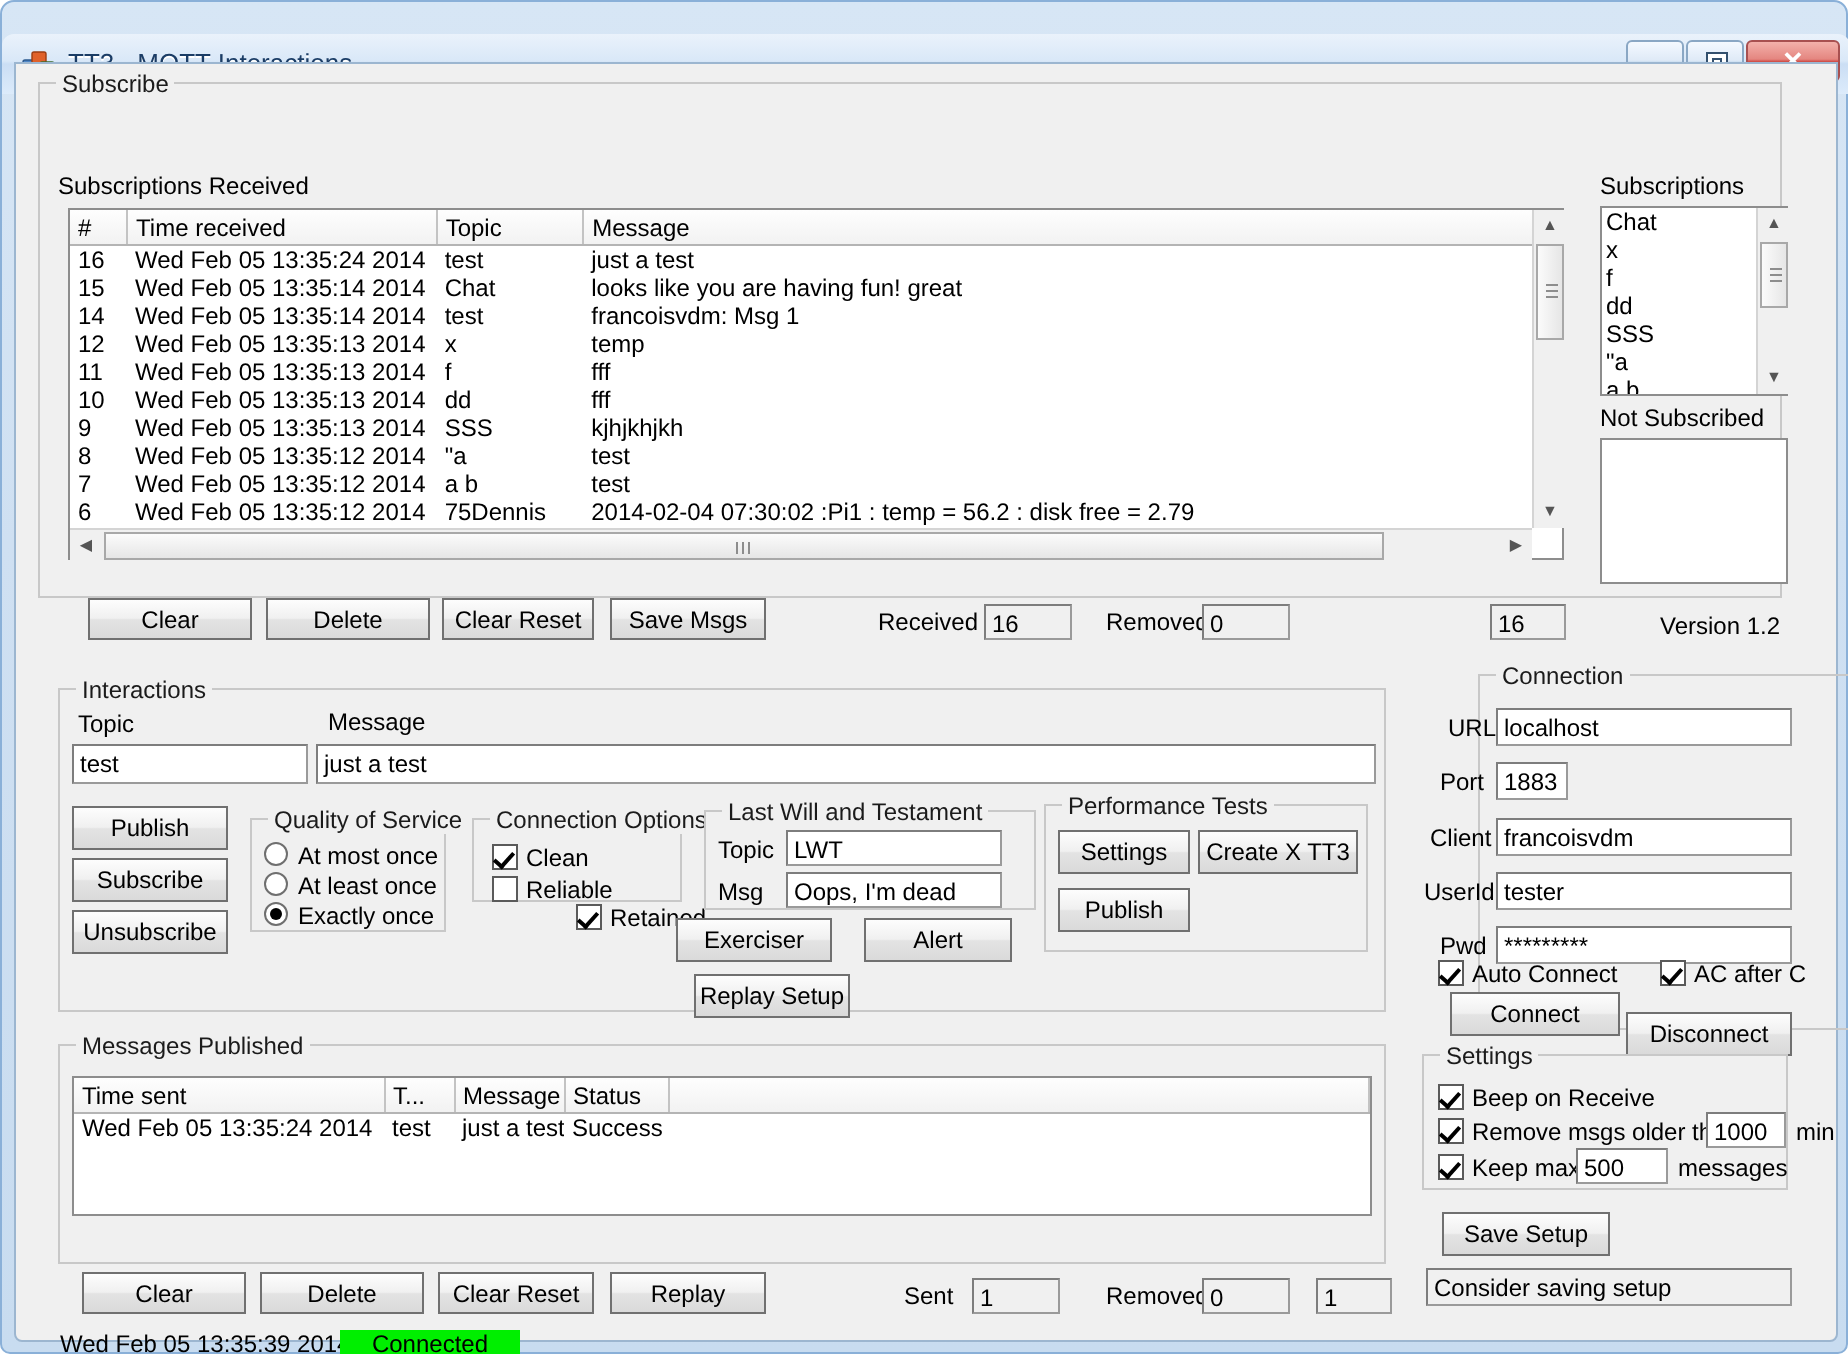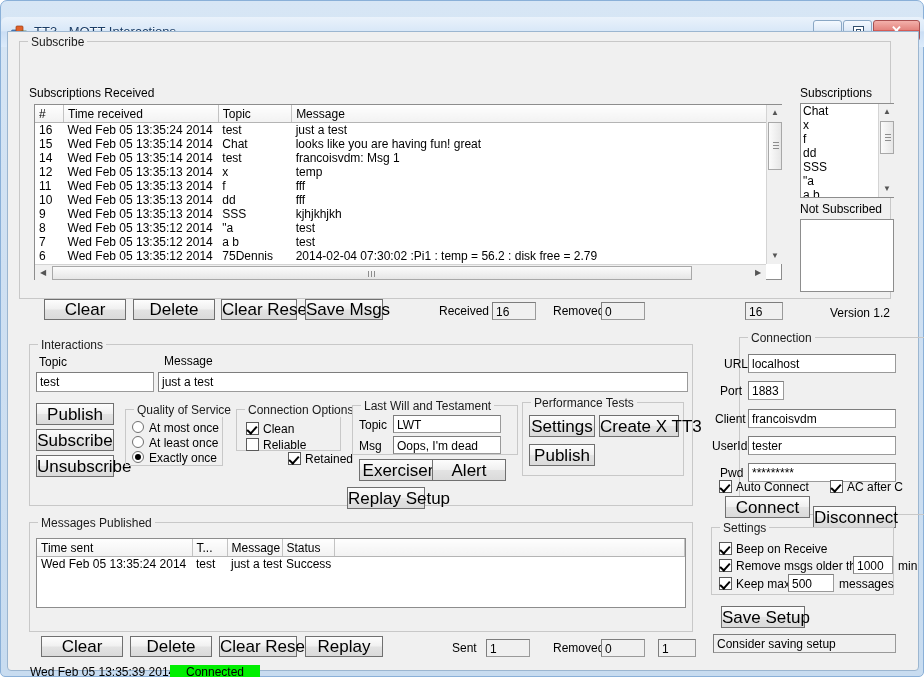--- a/index.html
+++ b/index.html
@@ -114,21 +114,21 @@
     color: #000000;
     white-space: nowrap;
   }
   
   .btn {
     position: absolute;
     box-sizing: border-box;
     border: 1px solid #707070;
     background: linear-gradient(to bottom, #fdfdfd 0%, #f0f0f0 48%, #e3e3e3 52%, #dadada 100%);
     font-family: "Liberation Sans", sans-serif;
-    font-size: 17px;
+    font-size: 12px;
     color: #000;
     text-align: center;
     line-height: 20px;
     white-space: nowrap;
     cursor: default;
   }
   .tf {
     position: absolute;
     box-sizing: border-box;
     border: 1px solid #9a9a9a;
@@ -506,21 +506,21 @@
     </div>
 
     <div class="group" style="left:344px; top:373px; width:166px; height:50px;">
       <div class="gtitle">Last Will and Testament</div>
     </div>
     <div class="lbl" style="left:351px; top:386px;">Topic</div>
     <div class="tf" style="left:385px; top:383px; width:108px; height:18px;">LWT</div>
     <div class="lbl" style="left:351px; top:407px;">Msg</div>
     <div class="tf" style="left:385px; top:404px; width:108px; height:18px;">Oops, I'm dead</div>
 
-    <div class="btn" style="left:351px; top:427px; width:78px; height:22px; line-height:21px;">Exerciser</div>
+    <div class="btn" style="left:330px; top:427px; width:78px; height:22px; line-height:21px;">Exerciser</div>
     <div class="btn" style="left:424px; top:427px; width:74px; height:22px; line-height:21px;">Alert</div>
     <div class="btn" style="left:339px; top:455px; width:78px; height:22px; line-height:21px;">Replay Setup</div>
 
     <div class="group" style="left:514px; top:370px; width:162px; height:74px;">
       <div class="gtitle">Performance Tests</div>
     </div>
     <div class="btn" style="left:521px; top:383px; width:66px; height:22px; line-height:21px;">Settings</div>
     <div class="btn" style="left:591px; top:383px; width:80px; height:22px; line-height:21px;">Create X TT3</div>
     <div class="btn" style="left:521px; top:412px; width:66px; height:22px; line-height:21px;">Publish</div>
 

